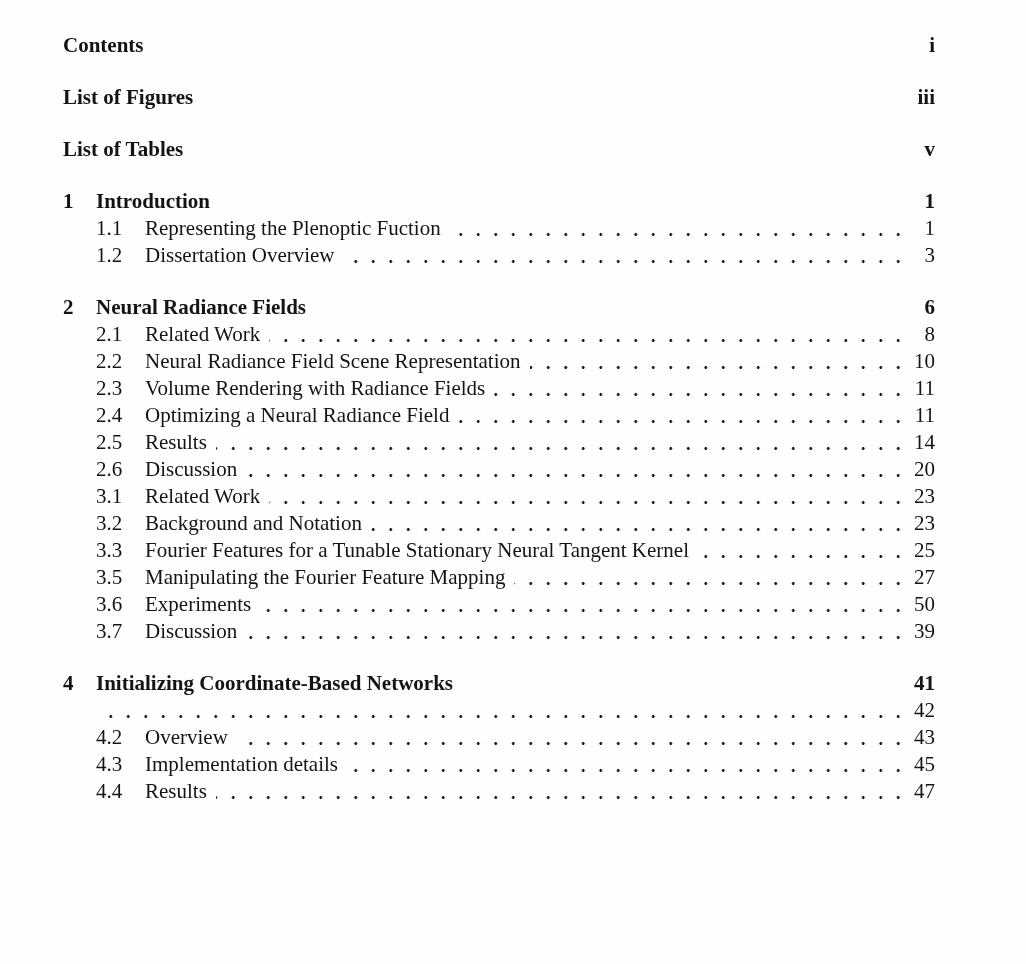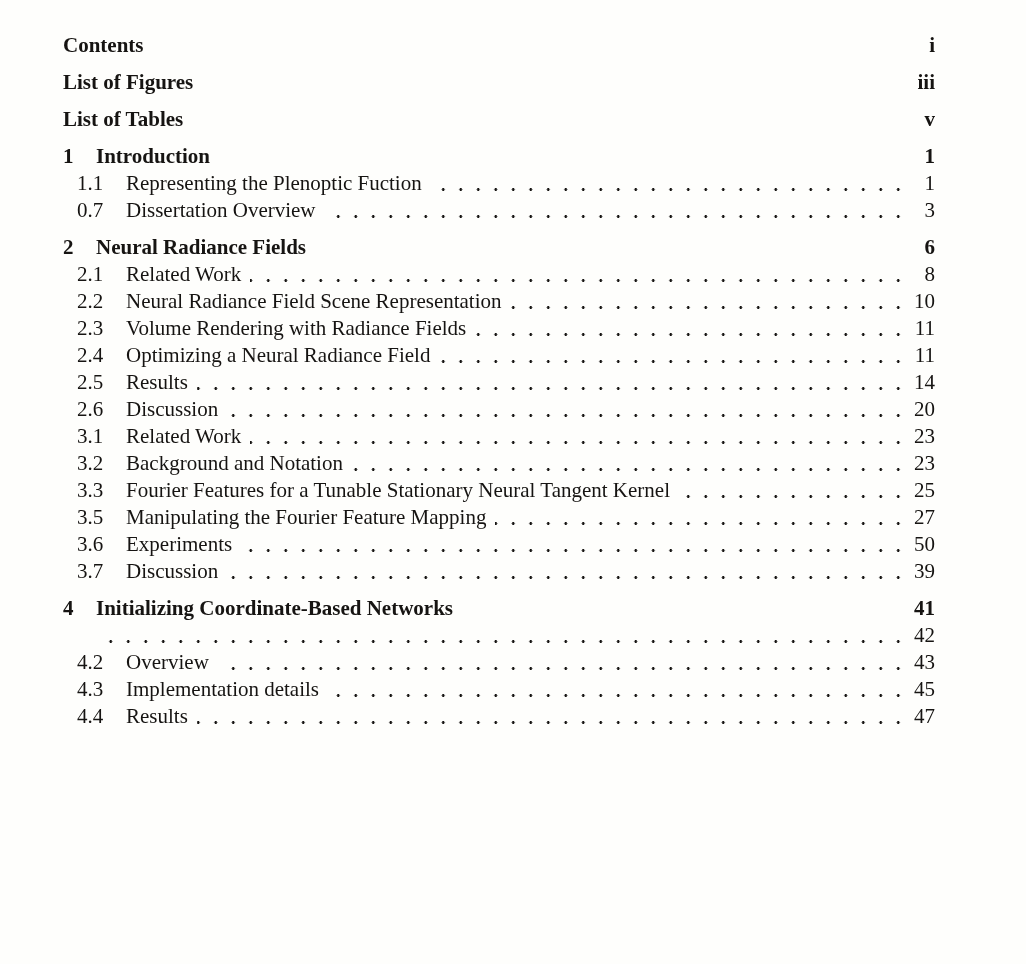--- a/index.html
+++ b/index.html
@@ -24,34 +24,34 @@
   }
   #toc { width: 100%; }
   .row {
     position: relative;
     height: 27px;
     line-height: 27px;
     white-space: nowrap;
   }
   .row.heading {
     font-weight: bold;
-    margin-top: 10px;
+    margin-top: 25px;
   }
   #toc > .row:first-child { margin-top: 0; }
   .text {
     position: relative;
     z-index: 1;
     display: inline-block;
     height: 27px;
     background: var(--paper);
     padding-right: 9px;
   }
   .num { display: inline-block; }
   .chapter .num { width: 33px; }
-  .section .text { margin-left: 14px; }
+  .section .text { margin-left: 33px; }
   .section .num { width: 49px; }
   .leader {
     position: absolute;
     left: 33px;
     right: 30px;
     top: 0;
     bottom: 0;
     z-index: 0;
     background-image: radial-gradient(circle, var(--ink) 1.2px, rgba(0,0,0,0) 1.7px);
     background-size: 17.5px 5px;
@@ -91,21 +91,21 @@
     <span class="text"><span class="num">1</span><span class="title">Introduction</span></span>
     <span class="page-num">1</span>
   </div>
       <div class="row section">
     <span class="leader"></span>
     <span class="text"><span class="num">1.1</span><span class="title">Representing the Plenoptic Fuction</span></span>
     <span class="page-num">1</span>
   </div>
       <div class="row section">
     <span class="leader"></span>
-    <span class="text"><span class="num">0.7</span><span class="title">Dissertation Overview</span></span>
+    <span class="text"><span class="num">1.2</span><span class="title">Dissertation Overview</span></span>
     <span class="page-num">3</span>
   </div>
       <div class="row heading chapter">
     <span class="text"><span class="num">2</span><span class="title">Neural Radiance Fields</span></span>
     <span class="page-num">6</span>
   </div>
       <div class="row section">
     <span class="leader"></span>
     <span class="text"><span class="num">2.1</span><span class="title">Related Work</span></span>
     <span class="page-num">8</span>

